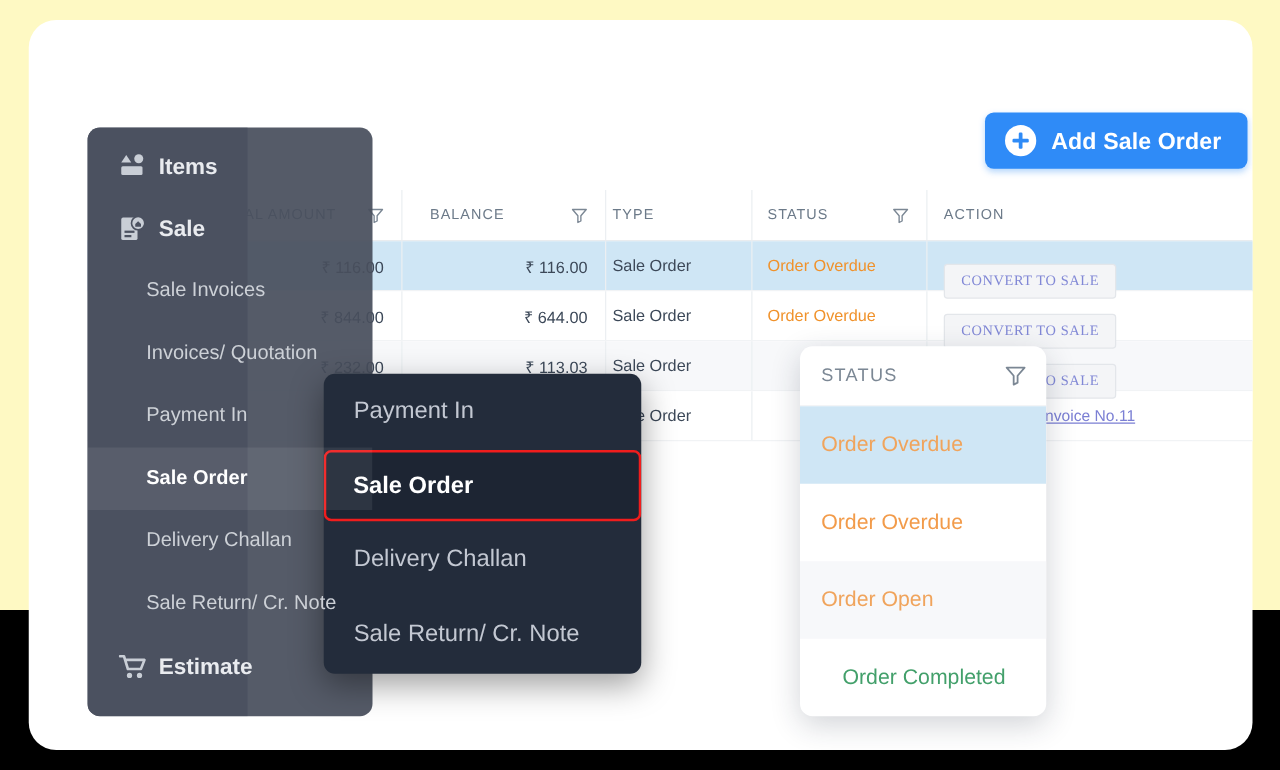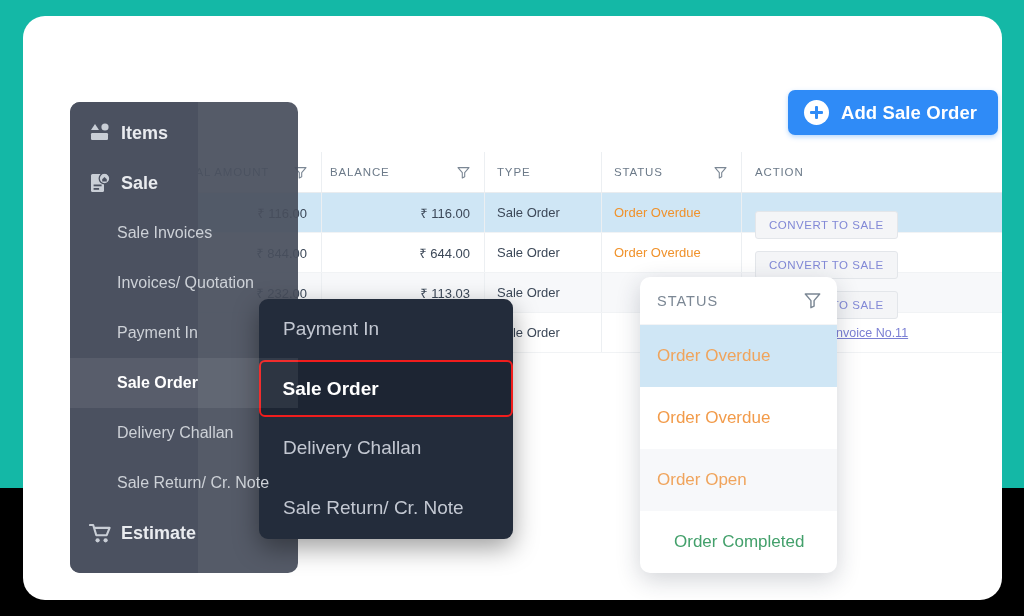--- a/index.html
+++ b/index.html
@@ -3,21 +3,21 @@
 <meta charset="utf-8">
 <style>
   * { box-sizing: border-box; margin: 0; padding: 0; }
   html, body {
     width: 1024px; height: 616px;
     background: #000000;
     font-family: "Liberation Sans", sans-serif;
     overflow: hidden;
   }
 
-  #stage { position: relative; width: 1024px; height: 488px; background: #14b8a6; }
+  #stage { position: relative; width: 1024px; height: 488px; background: #fef9c3; }
 
   
   .app-card {
     position: absolute;
     left: 23px; top: 16px;
     width: 979px; height: 584px;
     background: #ffffff;
     border-radius: 22px;
     overflow: hidden;
   }
@@ -65,22 +65,22 @@
   }
   .t-head .cell {
     font-size: 11.5px; letter-spacing: .85px; color: #6c7a89;
     font-weight: normal; text-transform: uppercase;
     display: flex; align-items: center; height: 100%;
     border-left: 1px solid #eceff2;
   }
   .t-head .cell:first-child { border-left: none; }
   .c-party  { width: 88px;  padding-left: 12px; }
   .c-total  { width: 163px; padding-left: 12px; }
-  .c-bal    { width: 163px; padding-left: 8px; }
-  .c-type   { width: 117px; padding-left: 12px; }
+  .c-bal    { width: 163px; padding-left: 22px; }
+  .c-type   { width: 117px; padding-left: 5px; }
   .c-status { width: 140px; padding-left: 12px; }
   .c-action { width: 269px; padding-left: 13px; }
 
   .fil-ic { margin-left: auto; margin-right: 14px; display: block; }
 
   .t-row {
     display: flex; height: 40px; align-items: center;
     font-size: 13px; color: #3c4858;
     border-bottom: 1px solid #f1f3f5;
   }
@@ -95,21 +95,21 @@
 
   .cvt-btn {
     border: 1px solid #e3e6ea;
     background: #f4f5f7;
     color: #8188d6;
     font-size: 11.5px;
     letter-spacing: .5px;
     padding: 7px 13px;
     border-radius: 3px;
     cursor: pointer;
-    font-family: Liberation Sans, sans-serif;
+    font-family: Liberation Serif, serif;
     white-space: nowrap;
     margin-top: 24px;
   }
   .conv-link {
     color: #7b7fd4; font-size: 12.5px; text-decoration: underline; cursor: pointer;
     white-space: nowrap;
   }
   .st-overdue { color: #f0922b; font-size: 13px; }
 
   
@@ -123,21 +123,21 @@
   }
   .sidebar::after {
     content: ""; position: absolute; left: 0; top: 0; bottom: 0;
     width: 128px; background: #4b5160;
   }
   .sb-inner { position: relative; z-index: 2; padding-top: 6px; }
 
   .sb-item {
     height: 50px; display: flex; align-items: center;
     color: #cfd3d9; cursor: pointer;
-    padding-left: 19px;
+    padding-left: 25px;
   }
   .sb-item .sb-ic { width: 32px; flex: 0 0 32px; display: flex; align-items: center; }
   .sb-item .sb-lbl { font-size: 18px; font-weight: bold; white-space: nowrap; }
   .sb-item.sub { padding-left: 47px; }
   .sb-item.sub .sb-lbl { font-size: 16px; font-weight: normal; color: #cdd1d7; }
   .sb-item.active { background: rgba(255,255,255,0.075); }
   .sb-item.active .sb-lbl { color: #ffffff; font-weight: bold; }
   .sb-item.head .sb-lbl { color: #e9ebef; }
 
   

